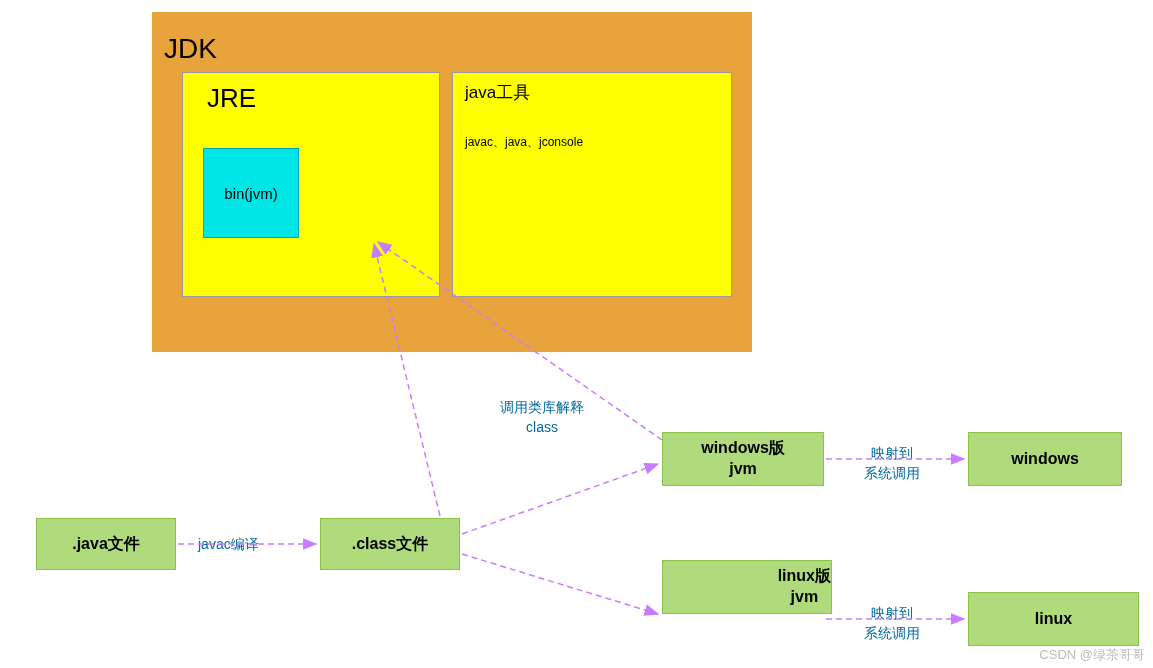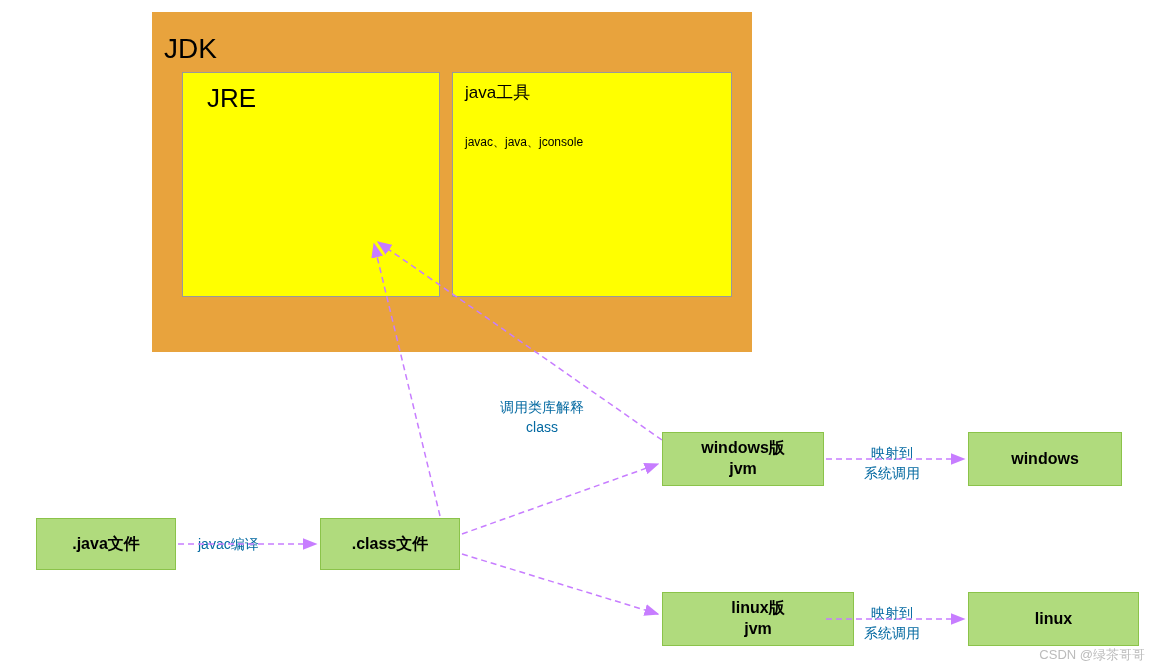--- a/index.html
+++ b/index.html
@@ -54,21 +54,21 @@
       display: flex;
       align-items: center;
       justify-content: center;
       font-weight: bold;
       font-size: 16px;
       text-align: center;
     }
     .java-file { left: 36px; top: 518px; width: 140px; height: 52px; }
     .class-file { left: 320px; top: 518px; width: 140px; height: 52px; }
     .win-jvm { left: 662px; top: 432px; width: 162px; height: 54px; line-height: 1.3; }
-    .linux-jvm { left: 662px; top: 592px; width: 192px; height: 54px; line-height: 1.3; }
+    .linux-jvm { left: 662px; top: 560px; width: 170px; height: 54px; line-height: 1.3; justify-content: flex-end; }
     .win-box { left: 968px; top: 432px; width: 154px; height: 54px; }
     .linux-box { left: 968px; top: 592px; width: 171px; height: 54px; }
     
     .label-text {
       position: absolute;
       font-size: 14px;
       text-align: center;
       color: #0369a1;
     }
     .javac-label { left: 198px; top: 536px; }
@@ -91,20 +91,21 @@
     }
   </style>
 </head>
 <body>
 
 <div class="jdk-box">
   <div class="jdk-title">JDK</div>
 
   <div class="jre-box">
     <div class="jre-title">JRE</div>
+    <div class="cyan-box bin-box">bin(jvm)</div>
   </div>
 
   <div class="tools-box">
     <div class="tools-title">java工具</div>
     <div class="tools-list">javac、java、jconsole</div>
   </div>
 </div>
 
 <div class="green-box java-file">.java文件</div>
 <div class="green-box class-file">.class文件</div>

